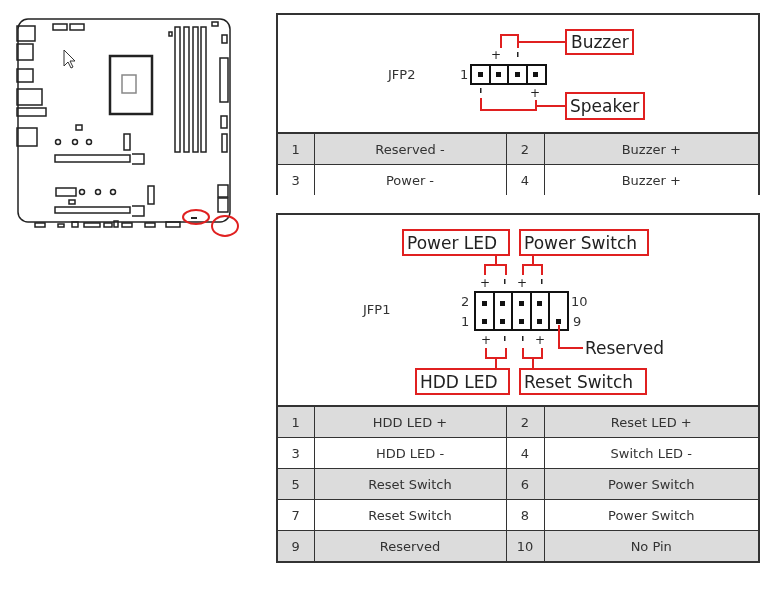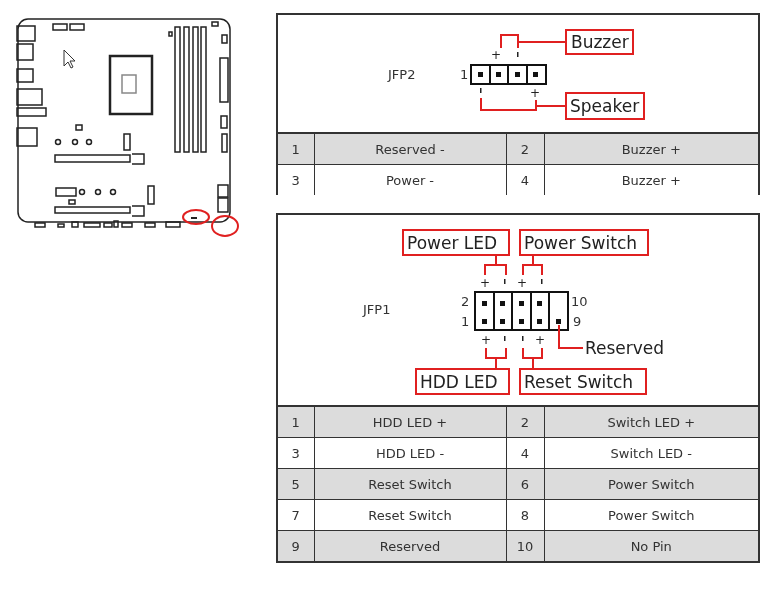--- a/index.html
+++ b/index.html
@@ -210,21 +210,21 @@
         <col class="c1">
         <col class="c2">
         <col class="c3">
         <col class="c4">
       </colgroup>
     <tbody>
         <tr class="gray">
       <td>1</td>
       <td>HDD LED +</td>
       <td>2</td>
-      <td>Switch LED +</td>
+      <td>Reset LED +</td>
     </tr>
     <tr class="white">
       <td>3</td>
       <td>HDD LED -</td>
       <td>4</td>
       <td>Switch LED -</td>
     </tr>
     <tr class="gray">
       <td>5</td>
       <td>Reset Switch</td>

